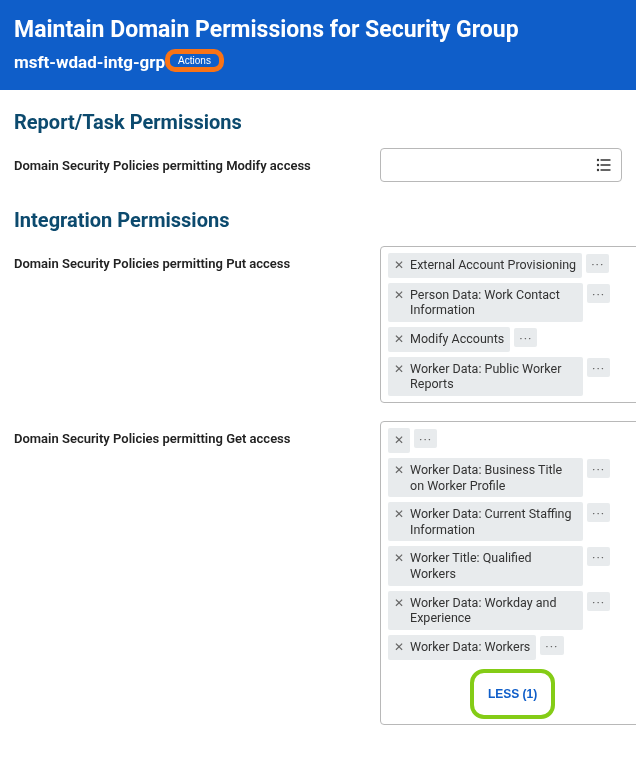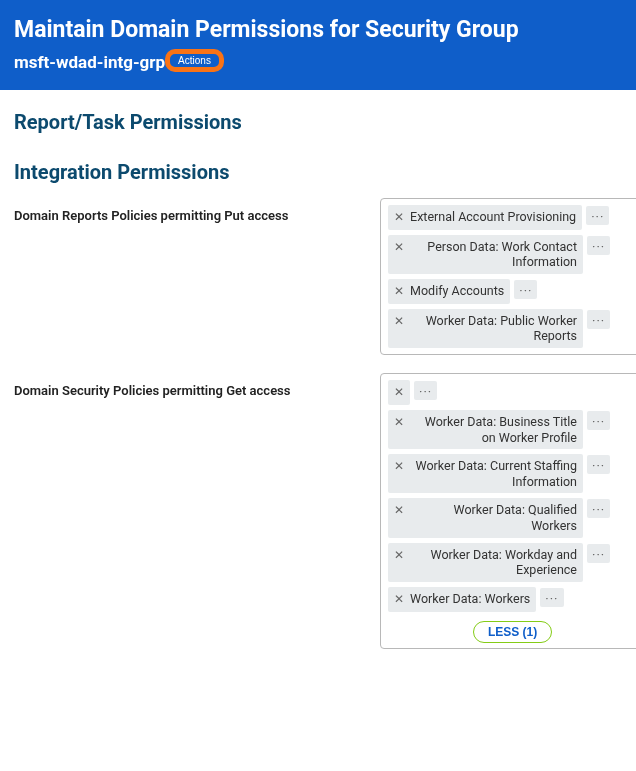--- a/index.html
+++ b/index.html
@@ -102,21 +102,21 @@
     border-radius: 2px;
     display: flex;
     align-items: flex-start;
     padding: 4px 6px;
     gap: 6px;
     font-size: 12.5px;
     color: #333;
     flex-shrink: 0;
   }
   .chip.wide { width: 195px; }
-  .chip .label { line-height: 1.25; text-align: right; }
+  .chip .label { line-height: 1.25; }
   .x-icon {
     color: #666;
     font-size: 12px;
     line-height: 1.4;
     cursor: pointer;
     flex-shrink: 0;
   }
   .dots {
     background: #e8ebed;
     border-radius: 2px;
@@ -128,26 +128,26 @@
     cursor: pointer;
     align-self: flex-start;
     margin-top: 1px;
   }
   .less-wrap {
     display: flex;
     justify-content: center;
     padding: 6px 0 2px 0;
   }
   .less-pill {
-    border: 1px solid #84cc16;
+    border: 4px solid #84cc16;
     color: #0f5ec9;
     font-weight: 700;
     font-size: 12px;
     border-radius: 14px;
-    padding: 3px 14px;
+    padding: 14px 14px;
     background: #fff;
     cursor: pointer;
   }
   
   .icon-list svg { display:block; }
 </style>
 </head>
 <body>
 
 <div class="header">
@@ -155,26 +155,45 @@
   <div class="header-sub">
     <span class="subtitle">msft-wdad-intg-grp</span>
     <button class="actions-pill">Actions</button>
   </div>
 </div>
 
 <div class="content">
 
   <h2 class="section-heading">Report/Task Permissions</h2>
 
+  <div class="row">
+    <div class="row-label">Domain Security Policies permitting Modify access</div>
+    <div class="box-wrap">
+      <div class="prompt-box empty">
+        <span class="icon-list list-icon-in">
+          <svg viewBox="0 0 18 18" width="18" height="18">
+              <g stroke="#333" stroke-width="1.4" stroke-linecap="round">
+                <circle cx="3" cy="4" r="0.5" fill="#333"></circle>
+                <line x1="6" y1="4" x2="15" y2="4"></line>
+                <circle cx="3" cy="9" r="0.5" fill="#333"></circle>
+                <line x1="6" y1="9" x2="15" y2="9"></line>
+                <circle cx="3" cy="14" r="0.5" fill="#333"></circle>
+                <line x1="6" y1="14" x2="15" y2="14"></line>
+              </g>
+            </svg>
+        </span>
+      </div>
+    </div>
+  </div>
 
 
   <h2 class="section-heading mt">Integration Permissions</h2>
 
   <div class="row">
-    <div class="row-label">Domain Reports Policies permitting Put access</div>
+    <div class="row-label">Domain Security Policies permitting Put access</div>
     <div class="box-wrap">
       <div class="prompt-box">
         <div class="chips" id="put-chips">
             <div class="chip-row">
               <div class="chip">
                 <span class="x-icon">✕</span>
                 <span class="label">External Account Provisioning</span>
               </div>
               <span class="dots">···</span>
             </div>
@@ -226,21 +245,21 @@
             <div class="chip-row">
               <div class="chip wide">
                 <span class="x-icon">✕</span>
                 <span class="label">Worker Data: Current Staffing Information</span>
               </div>
               <span class="dots">···</span>
             </div>
             <div class="chip-row">
               <div class="chip wide">
                 <span class="x-icon">✕</span>
-                <span class="label">Worker Data: Qualified Workers</span>
+                <span class="label">Worker Title: Qualified Workers</span>
               </div>
               <span class="dots">···</span>
             </div>
             <div class="chip-row">
               <div class="chip wide">
                 <span class="x-icon">✕</span>
                 <span class="label">Worker Data: Workday and Experience</span>
               </div>
               <span class="dots">···</span>
             </div>

